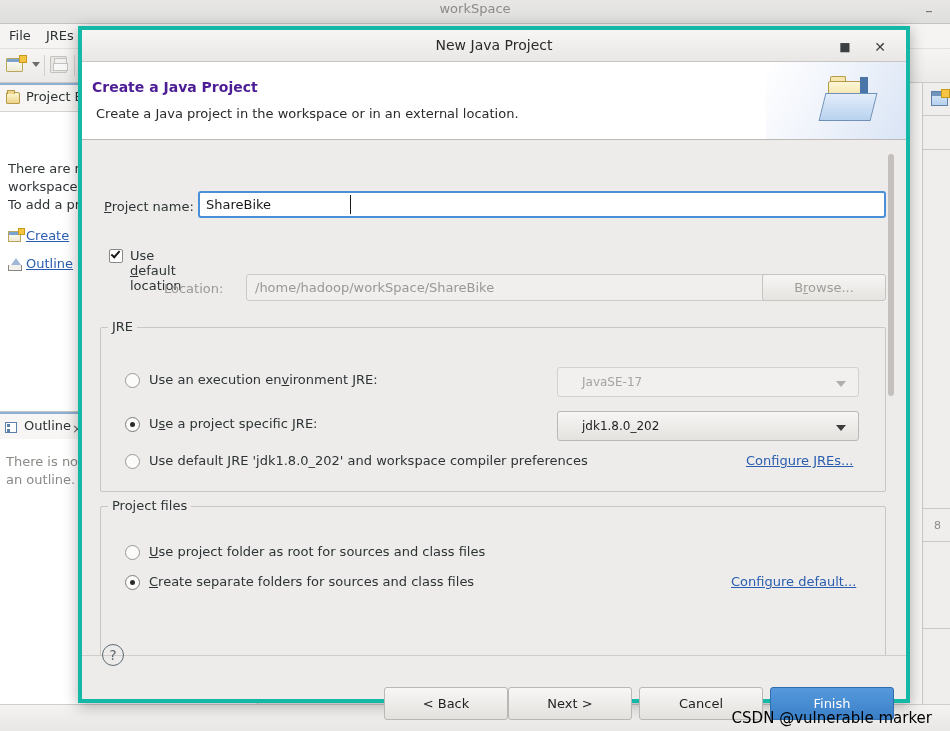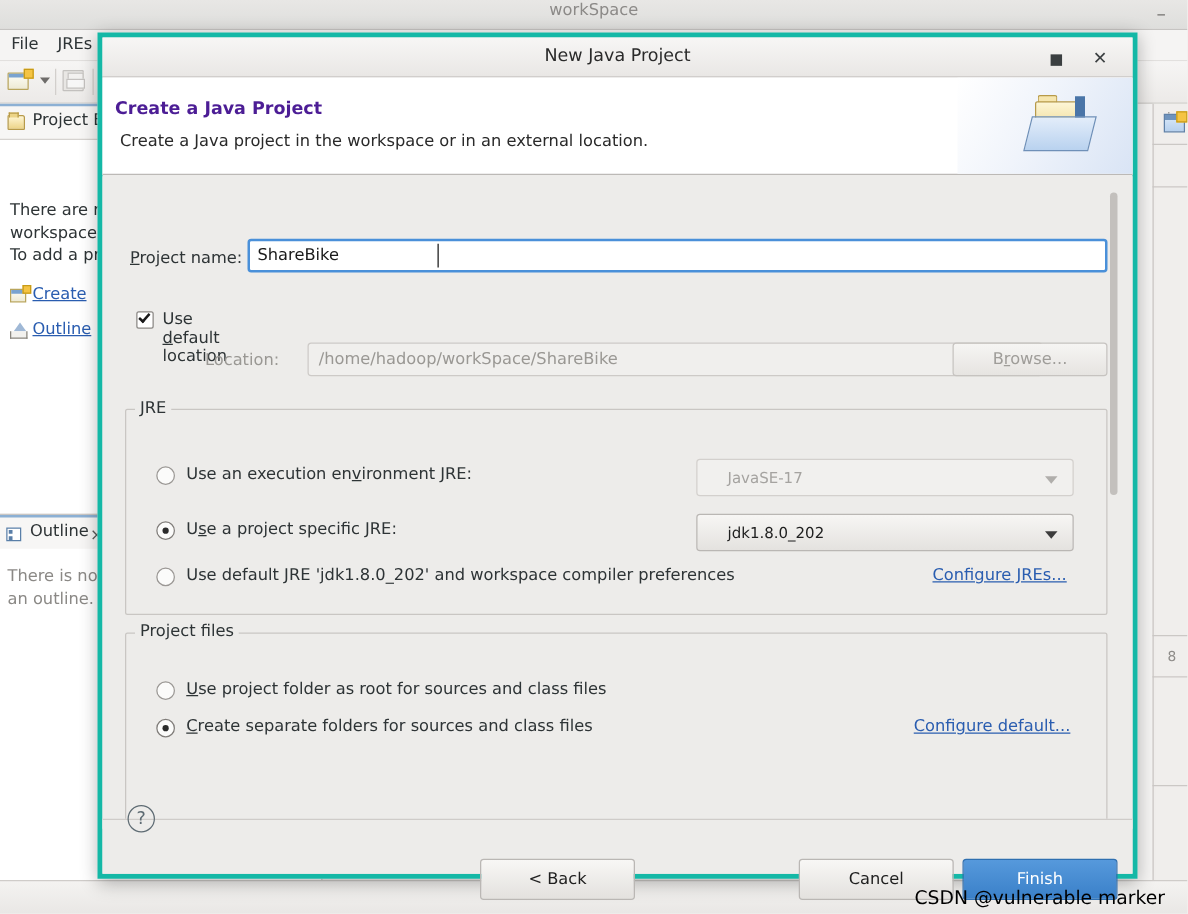--- a/index.html
+++ b/index.html
@@ -560,19 +560,20 @@
         <div class="radio-label lbl" style="left:48px; top:67px">
           <span class="u">C</span>reate separate folders for sources and class files
         </div>
         <a class="link-blue" style="left:630px; top:67px">Configure default...</a>
       </div>
     </div>
 
     <div class="dlg-footer">
       <div class="help-btn">?</div>
       <div class="btn" style="left:302px">&lt; Back</div>
+      <div class="btn" style="left:426px">Next &gt;</div>
       <div class="btn" style="left:557px">Cancel</div>
       <div class="btn primary" style="left:688px">Finish</div>
     </div>
   </div>
 
   <div class="watermark">CSDN @vulnerable marker</div>
 </div>
 
 </body></html>

